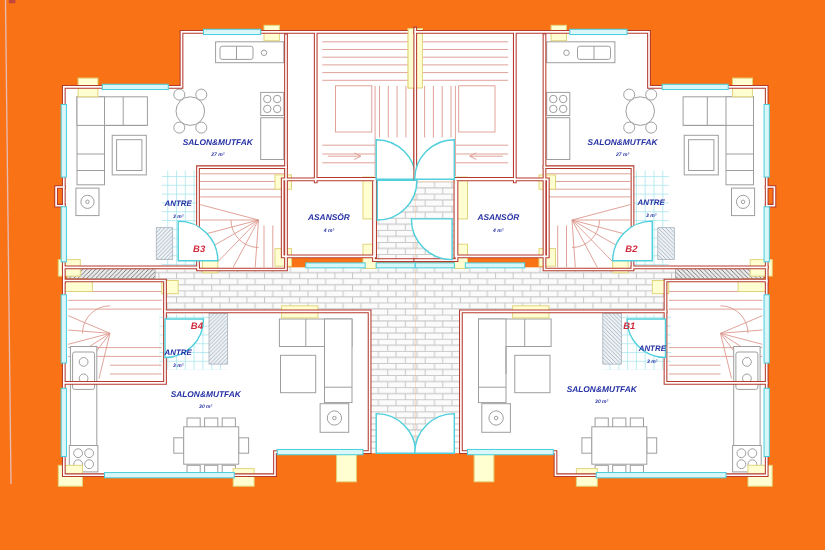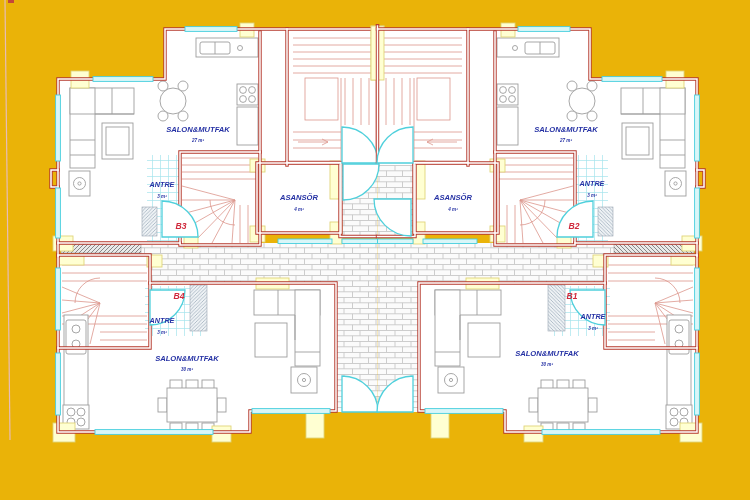--- a/index.html
+++ b/index.html
@@ -1,16 +1,16 @@
 <!DOCTYPE html>
 <html><head>
 <meta charset="utf-8">
 <style>
   html,body{margin:0;padding:0;background:#ffffff;}
-  #stage{position:relative;width:750px;height:500px;background:#eab308;overflow:hidden;
+  #stage{position:relative;width:750px;height:500px;background:#f97316;overflow:hidden;
          font-family:"Liberation Sans",sans-serif;}
   svg{position:absolute;left:0;top:0;}
   
   .wo{stroke:#b5392d;stroke-width:3.4;fill:none;stroke-linecap:square;}
   .wi{stroke:#ffffff;stroke-width:1.5;fill:none;stroke-linecap:square;}
   .room{fill:#ffffff;stroke:none;}
   .win{fill:#d9f6f8;stroke:#47cedd;stroke-width:0.9;}
   .col{fill:#ffffd2;stroke:#e0d47a;stroke-width:0.9;}
   .fur{stroke:#9d9d9d;stroke-width:0.9;fill:#ffffff;}
   .furn{stroke:#9d9d9d;stroke-width:0.9;fill:none;}

